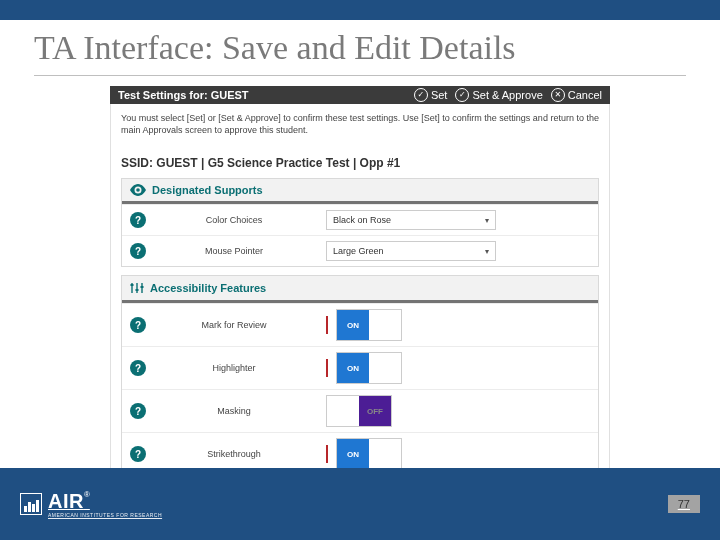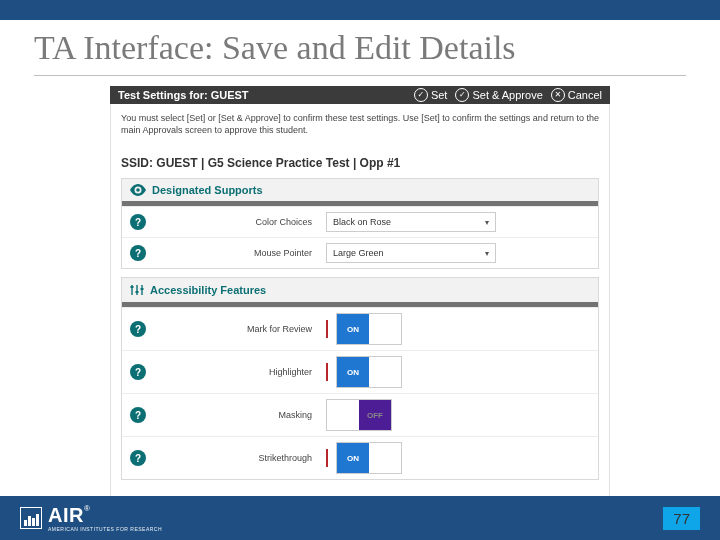--- a/index.html
+++ b/index.html
@@ -11,44 +11,44 @@
   .panel-wrap { margin: 0 auto; width: 500px; }
   .panel-head { background: #3b3b3b; color: #fff; display: flex; align-items: center; height: 18px; padding: 0 8px; font-size: 11px; }
   .panel-head .title-txt { flex: 1; font-weight: 700; }
   .panel-head .actions { display: flex; gap: 8px; align-items: center; }
   .act { display: flex; align-items: center; gap: 3px; cursor: pointer; }
   .circ { width: 14px; height: 14px; border: 1px solid #fff; border-radius: 50%; display: inline-flex; align-items: center; justify-content: center; font-size: 8px; line-height: 1; }
   .panel-body { background: #fff; border-left: 1px solid #e0e0e0; border-right: 1px solid #e0e0e0; border-bottom: 1px solid #e0e0e0; padding: 8px 10px 10px 10px; }
   .instr { font-size: 9px; color: #444; line-height: 1.35; margin-bottom: 20px; }
   .ssid { font-size: 12px; font-weight: 700; color: #333; margin-bottom: 8px; }
   .section { border: 1px solid #d9d9d9; margin-bottom: 8px; }
-  .sect-head { background: #f2f2f2; border-bottom: 5px solid #737373; display: flex; align-items: center; padding: 5px 8px; gap: 6px; color: #0b6f73; font-weight: 700; font-size: 11px; }
+  .sect-head { background: #f2f2f2; border-bottom: 3px solid #737373; display: flex; align-items: center; padding: 5px 8px; gap: 6px; color: #0b6f73; font-weight: 700; font-size: 11px; }
   .eye-icon svg, .sliders-icon svg { display: block; }
   .row { display: flex; align-items: center; border-top: 1px solid #ececec; padding: 5px 8px; min-height: 30px; }
   .row:first-of-type { border-top: none; }
   .help { width: 16px; height: 16px; border-radius: 50%; background: #0b6f73; color: #fff; font-size: 10px; font-weight: 700; display: inline-flex; align-items: center; justify-content: center; margin-right: 10px; flex: 0 0 16px; }
-  .rlabel { flex: 0 0 170px; text-align: right; font-size: 9px; color: #444; padding-right: 14px; }
+  .rlabel { flex: 0 0 170px; text-align: center; font-size: 9px; color: #444; padding-right: 14px; }
   .rcontrol { flex: 1; display: flex; align-items: center; }
   .dd { width: 170px; height: 20px; border: 1px solid #ccc; background: #fff; display: flex; align-items: center; justify-content: space-between; padding: 8px 6px; font-size: 9px; color: #333; }
   .dd .caret { font-size: 8px; color: #555; }
   .divider { width: 2px; height: 18px; background: #b7262a; margin-right: 8px; }
   .toggle { display: inline-flex; border: 1px solid #ccc; height: 32px; overflow: hidden; }
   .toggle span { display: inline-flex; align-items: center; justify-content: center; font-size: 8px; font-weight: 700; min-width: 32px; padding: 0 6px; }
   .tog-on { background: #1f77d2; color: #fff; }
   .tog-off { background: #4c1d95; color: #888; }
   .tog-blank { background: #fff; min-width: 24px; }
-  .footer-bar { position: absolute; left: 0; bottom: 0; width: 100%; height: 44px; background: #1f4f82; display: flex; align-items: center; justify-content: space-between; padding: 8px 20px; color: #fff; }
+  .footer-bar { position: absolute; left: 0; bottom: 0; width: 100%; height: 72px; background: #1f4f82; display: flex; align-items: center; justify-content: space-between; padding: 8px 20px; color: #fff; text-decoration: underline; }
   .logo { display: flex; align-items: center; gap: 6px; }
   .logo-mark { width: 22px; height: 22px; border: 1px solid #fff; display: inline-flex; align-items: flex-end; justify-content: center; padding-bottom: 2px; gap: 1px; }
   .logo-mark span { width: 3px; background: #fff; display: inline-block; }
   .logo-text-group { display: flex; flex-direction: column; line-height: 1; }
   .logo-text { font-size: 20px; font-weight: 700; letter-spacing: 0.5px; }
   .logo-tm { font-size: 8px; vertical-align: top; }
   .logo-sub { font-size: 5px; letter-spacing: 0.5px; margin-top: 2px; opacity: 0.9; }
-  .page-num { background: #0ea5e9; color: #333; font-size: 15px; padding: 3px 10px; }
+  .page-num { background: #a3a3a3; color: #333; font-size: 11px; padding: 3px 10px; }
 </style>
 </head>
 <body>
 
 <div class="slide">
   <div class="top-bar"></div>
 
   <div class="title">TA Interface: Save and Edit Details</div>
   <div class="hr"></div>
 

